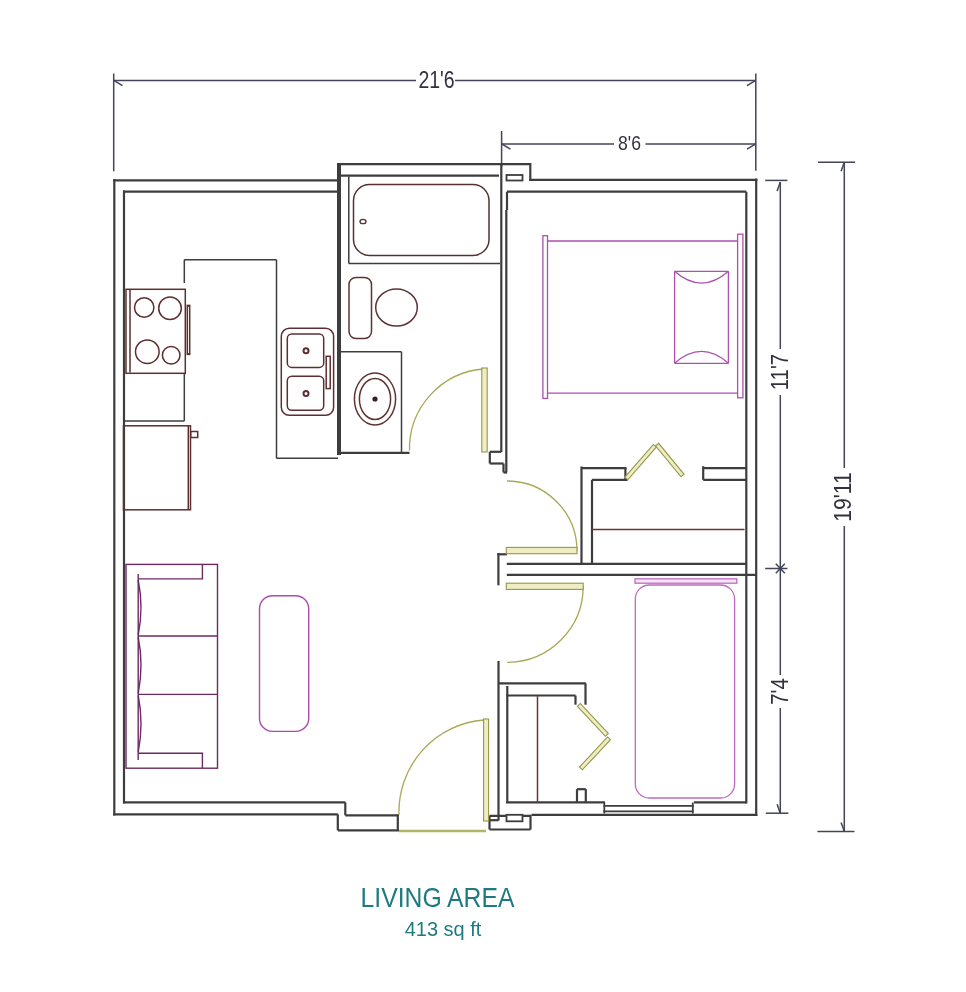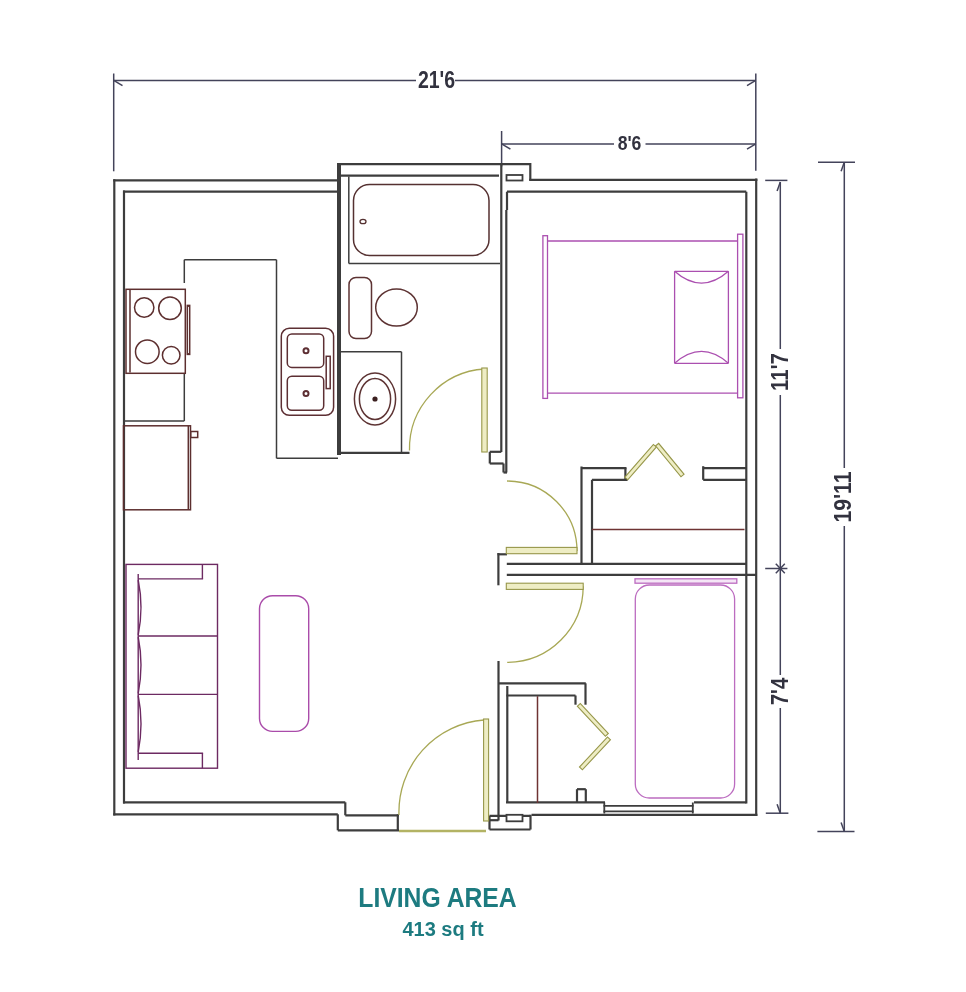--- a/index.html
+++ b/index.html
@@ -1,16 +1,16 @@
 <!DOCTYPE html>
 <html><head>
 <meta charset="utf-8">
 <style>
 html,body{margin:0;padding:0;background:#ffffff;}
-#page{position:relative;width:966px;height:992px;background:#ffffff;font-family:"Liberation Sans",sans-serif;font-weight:bold;}
+#page{position:relative;width:966px;height:992px;background:#ffffff;font-family:"Liberation Sans",sans-serif;}
 svg{position:absolute;left:0;top:0;}
 .dimtxt{font-family:"Liberation Sans",sans-serif;fill:#32323f;}
 </style>
 </head>
 <body>
 <div id="page">
 <svg width="966" height="992" viewBox="0 0 966 992" fill="none">
 
 <g stroke="#43435a" stroke-width="1.5">
   <line x1="113.7" y1="73.5" x2="113.7" y2="171.3"></line>

